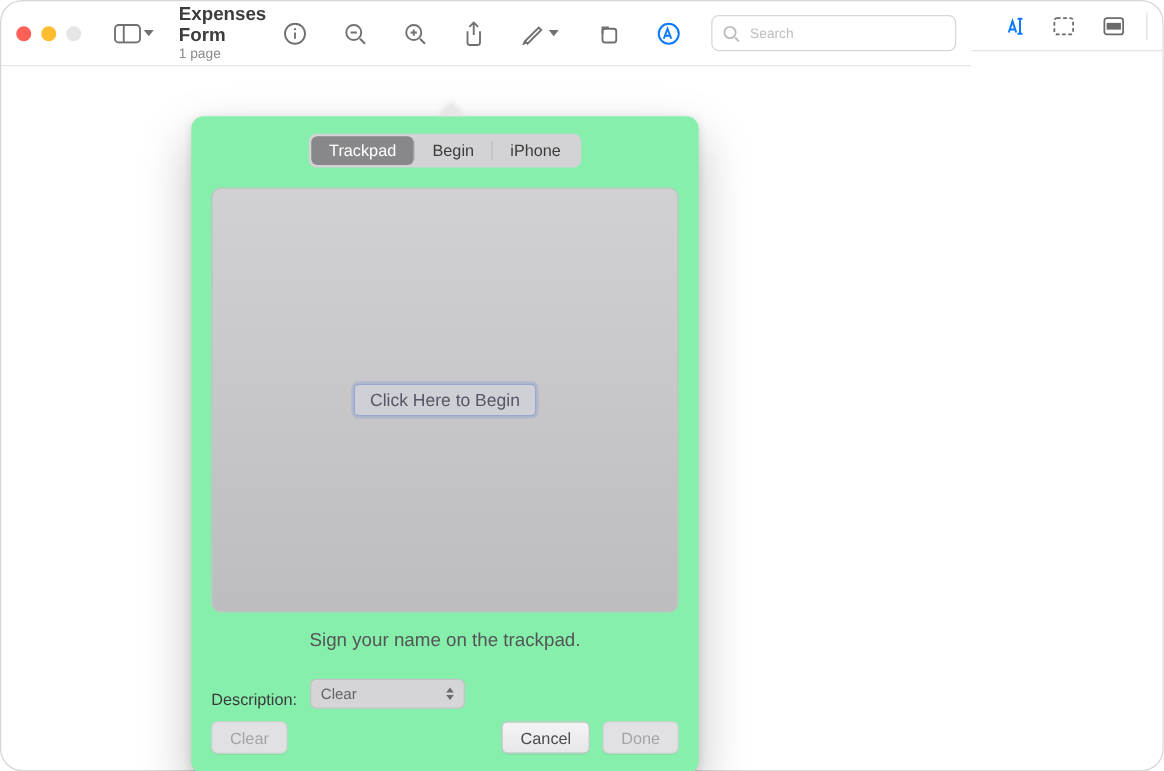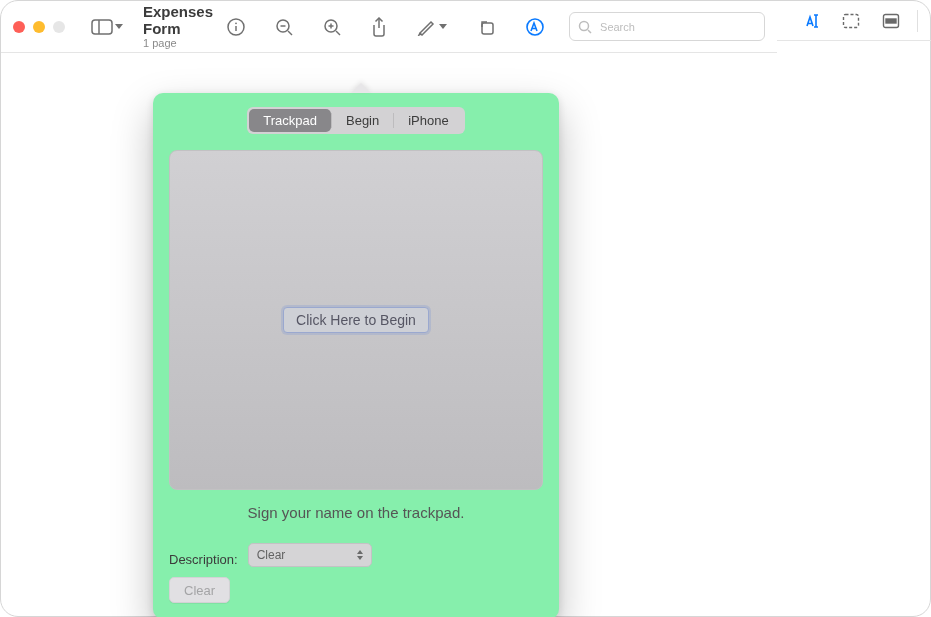--- a/index.html
+++ b/index.html
@@ -483,16 +483,20 @@
     <div class="desc-row">
       <label>Description:</label>
       <div class="desc-select">
         <span>Clear</span>
         <span class="updown"></span>
       </div>
     </div>
 
     <div class="button-row">
       <div class="mac-btn disabled">Clear</div>
+      <div class="right">
+        <div class="mac-btn">Cancel</div>
+        <div class="mac-btn disabled">Done</div>
+      </div>
     </div>
   </div>
 
 </div>
 
 </body></html>

